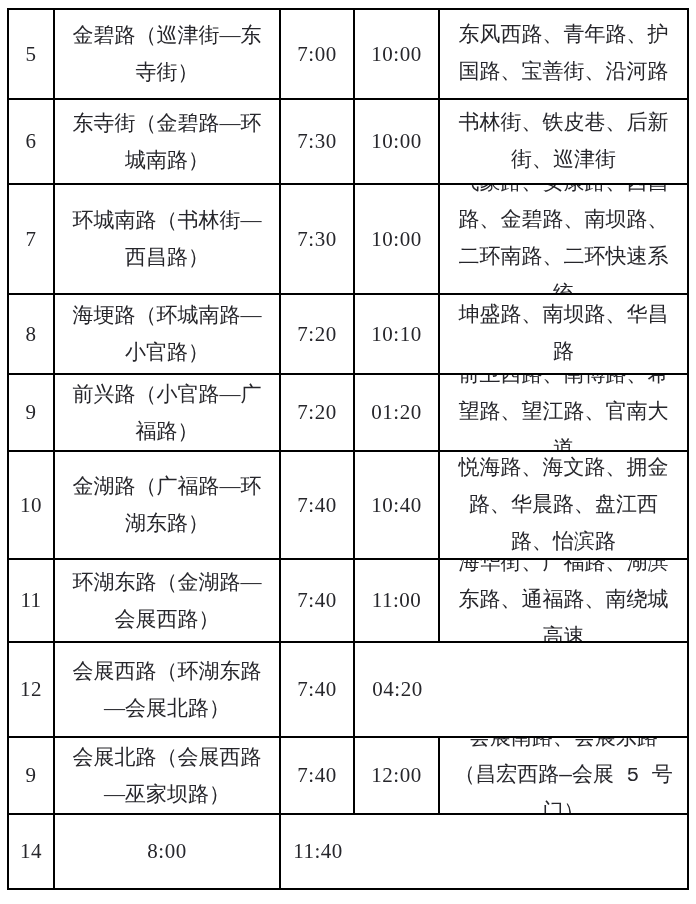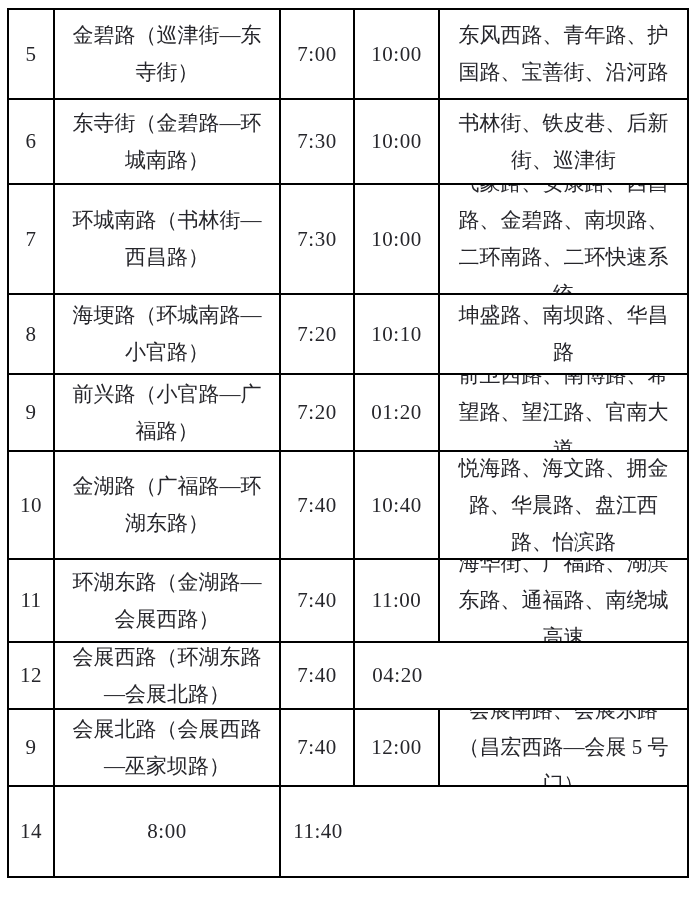--- a/index.html
+++ b/index.html
@@ -33,39 +33,39 @@
     box-sizing: border-box;
   }
   .t-row:last-child { border-bottom: none; }
   .t-row:nth-child(1)  { height: 90px;  }
   .t-row:nth-child(2)  { height: 85px;  }
   .t-row:nth-child(3)  { height: 110px; }
   .t-row:nth-child(4)  { height: 80px;  }
   .t-row:nth-child(5)  { height: 77px;  }
   .t-row:nth-child(6)  { height: 108px; }
   .t-row:nth-child(7)  { height: 83px;  }
-  .t-row:nth-child(8)  { height: 67px;  }
+  .t-row:nth-child(8)  { height: 95px;  }
   .t-row:nth-child(9)  { height: 77px;  }
-  .t-row:nth-child(10) { height: 89px;  }
+  .t-row:nth-child(10) { height: 73px;  }
   .t-cell {
     display: flex;
     align-items: center;
     justify-content: center;
     text-align: center;
     border-right: 2px solid #000000;
     box-sizing: border-box;
     color: #26262b;
     font-size: 21px;
     line-height: 37px;
     padding: 2px 6px;
     overflow: hidden;
   }
   .t-cell:last-child { border-right: none; }
   .cell-road    { padding: 0 12px; }
-  .cell-detours { padding: 16px 9px;  }
+  .cell-detours { padding: 16px 9px; font-family: Liberation Mono, monospace;  }
   .cell-num, .cell-start, .cell-end {
     font-family: "Liberation Serif", "DejaVu Serif", serif;
     letter-spacing: 0.5px;
   }
 </style>
 </head>
 <body>
 
 <div class="page">
   <div class="closure-table" id="closure-table">

